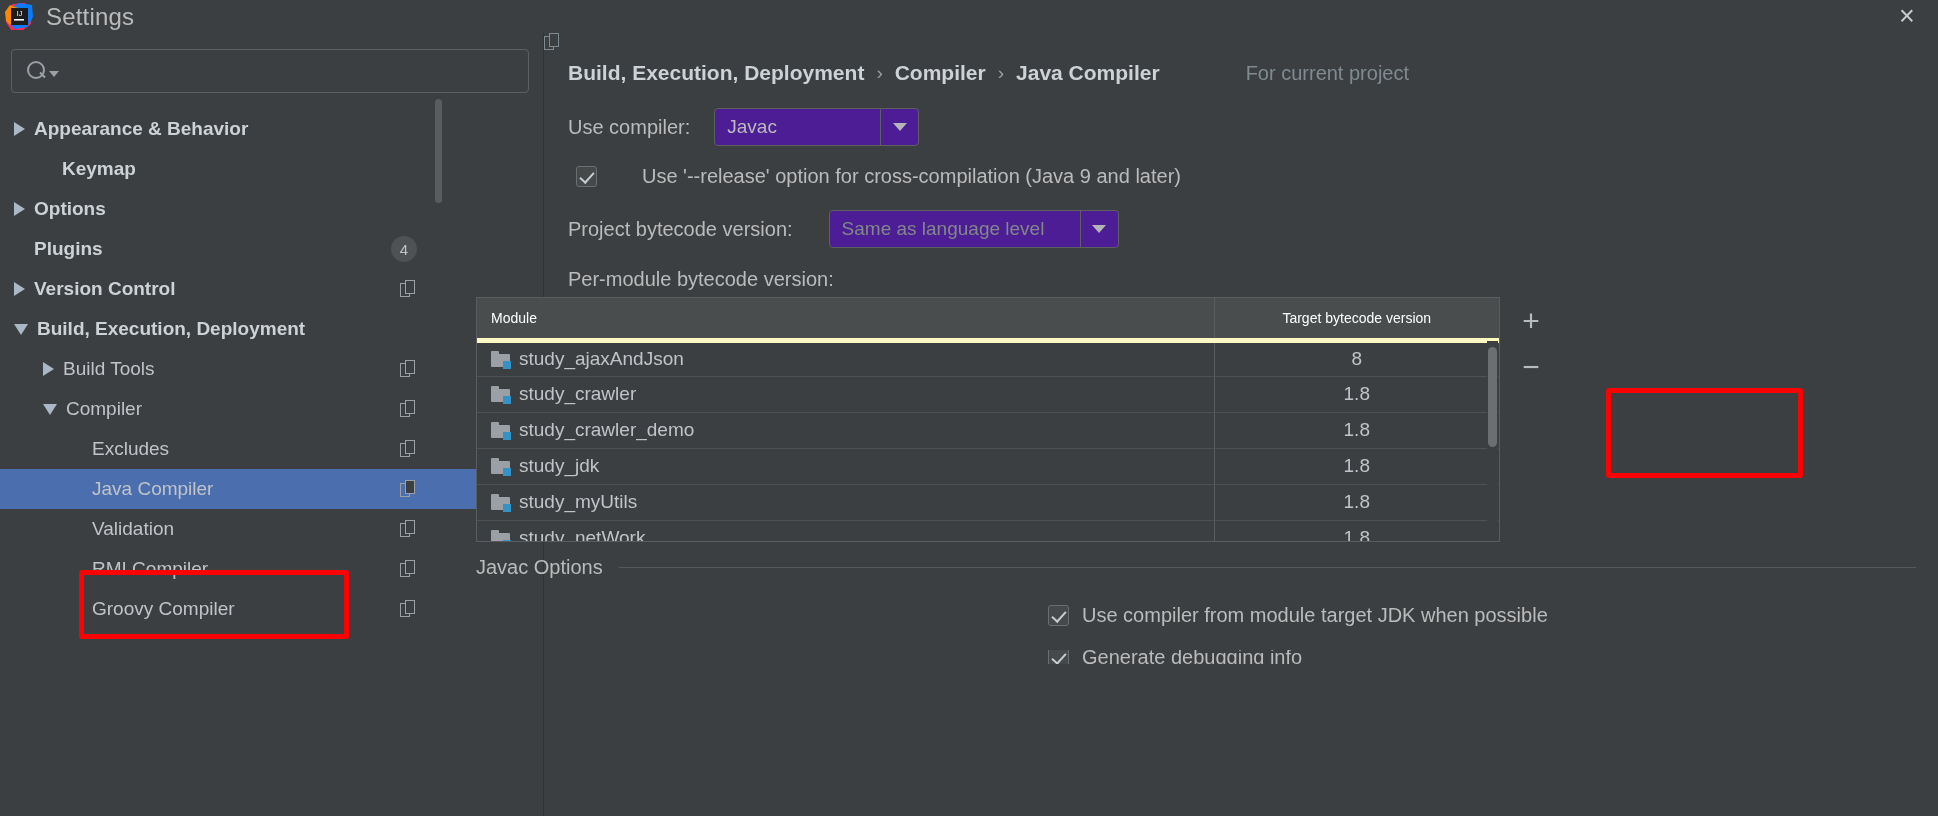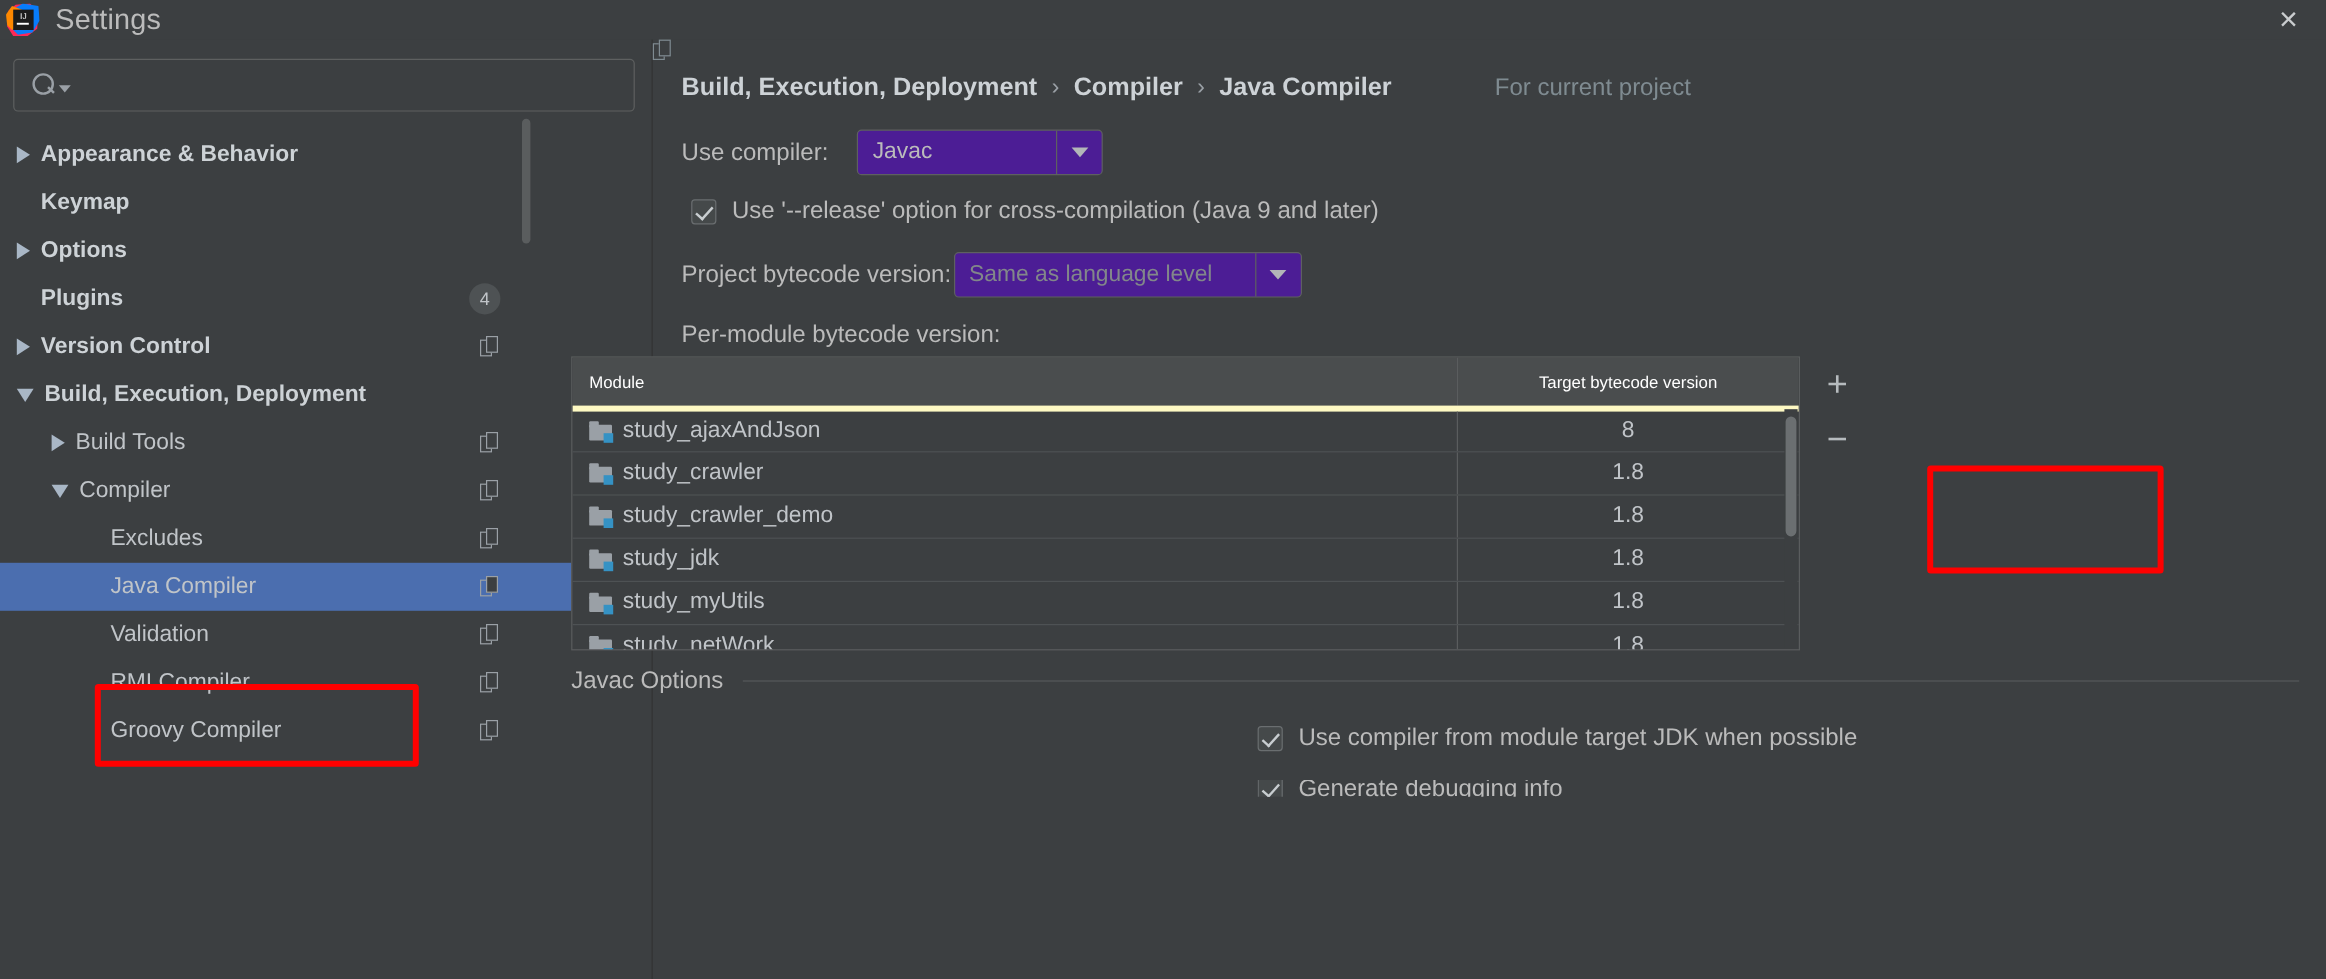--- a/index.html
+++ b/index.html
@@ -242,21 +242,21 @@
       <span class="search-caret"></span>
       <input class="search-input" type="text" placeholder="" style="">
     </div>
   </div>
 
   <div class="tree" id="tree">
       <div class="tree-row" style="padding-left: 14px;">
         <span class="arrow right"></span>
         <span class="tree-label bold">Appearance &amp; Behavior</span>
       </div>
-      <div class="tree-row" style="padding-left: 14px;">
+      <div class="tree-row" style="padding-left: 14px; margin-left: 28px;">
         <span class="arrow blank"></span>
         <span class="tree-label bold">Keymap</span>
       </div>
       <div class="tree-row" style="padding-left: 14px;">
         <span class="arrow right"></span>
         <span class="tree-label bold">Options</span>
       </div>
       <div class="tree-row" style="padding-left: 14px;">
         <span class="arrow blank"></span>
         <span class="tree-label bold">Plugins</span>
@@ -359,28 +359,28 @@
   <div class="row" style="margin-top:23px;">
     <span class="lbl">Use compiler:</span>
     <span class="combo" style="margin-left:24px; width:205px;">
       <span class="val">Javac</span>
       <span class="dd">
           <i class="tri-down"></i>
         </span>
     </span>
   </div>
 
-  <div class="row" style="margin-top:19px; margin-left:32px;">
+  <div class="row" style="margin-top:19px; margin-left:32px;gap:32px;">
     <span class="cbox checked"></span>
     <span class="lbl" style="margin-left:13px;">Use '--release' option for cross-compilation (Java 9 and later)</span>
   </div>
 
   <div class="row" style="margin-top:22px;">
     <span class="lbl">Project bytecode version:</span>
-    <span class="combo" style="margin-left:2px; width:290px;">
+    <span class="combo" style="margin-left:36px; width:290px;">
       <span class="val dim">Same as language level</span>
       <span class="dd">
           <i class="tri-down"></i>
         </span>
     </span>
   </div>
 
   <div class="row" style="margin-top:20px;">
     <span class="lbl">Per-module bytecode version:</span>
   </div>

